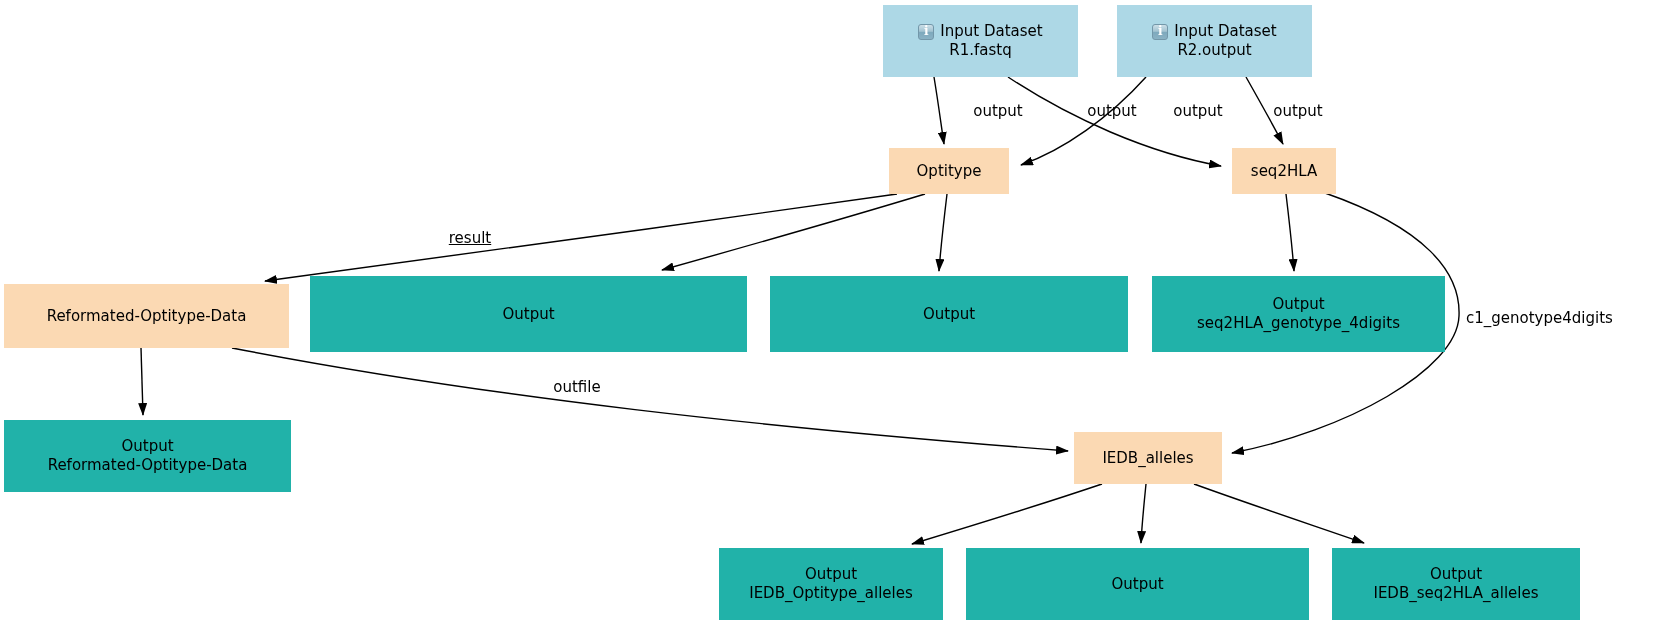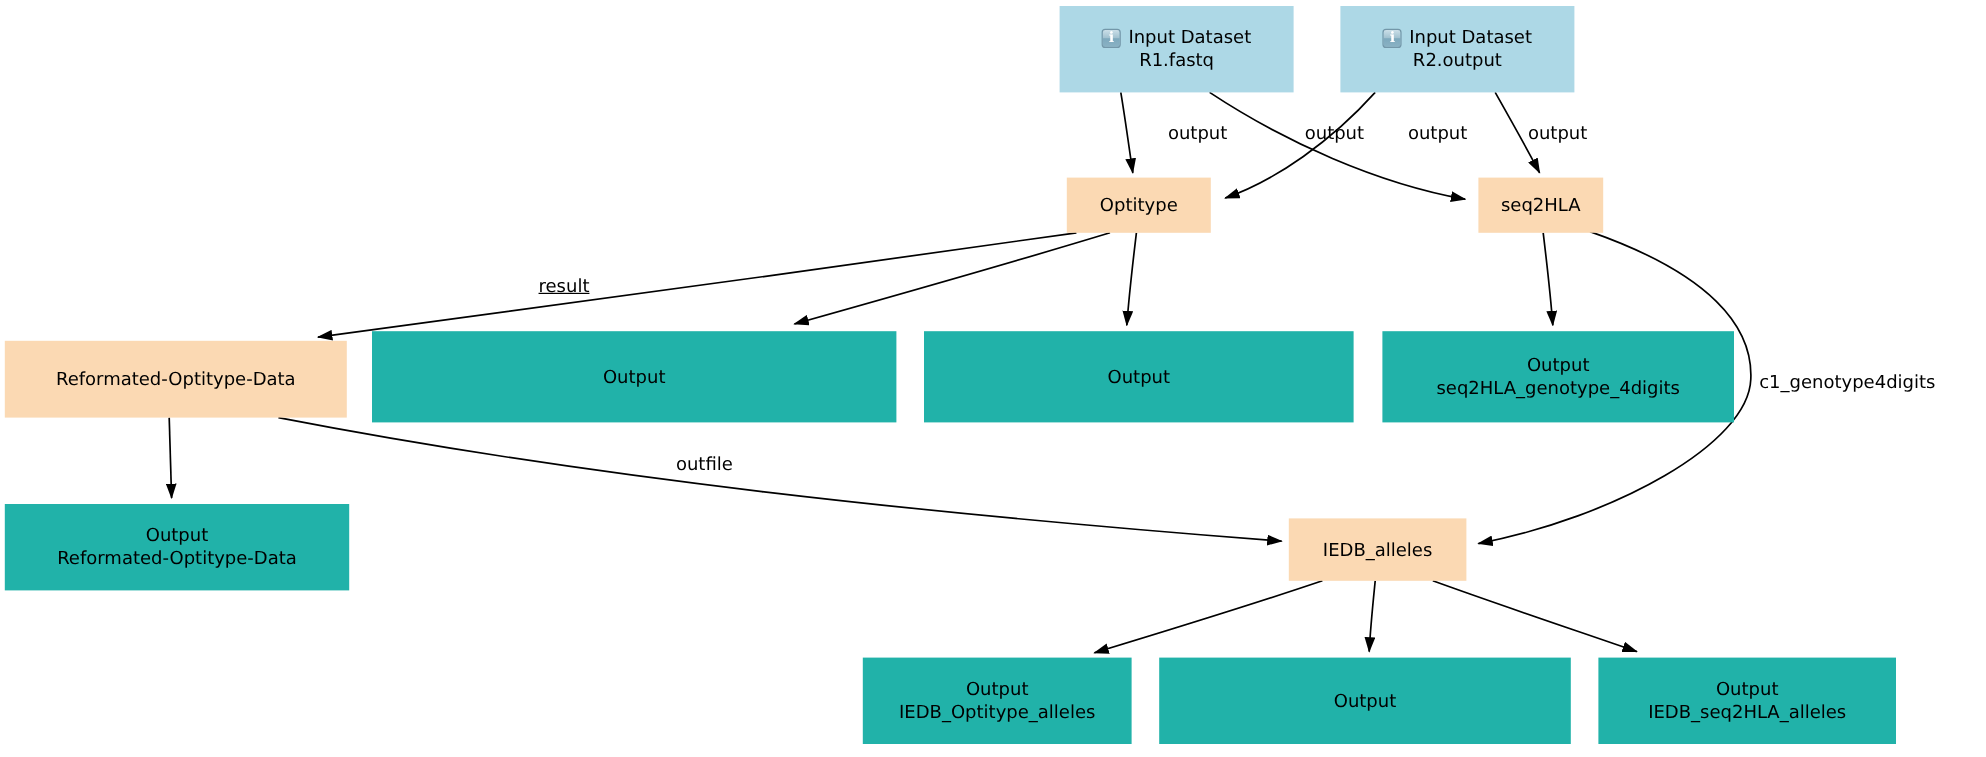--- a/index.html
+++ b/index.html
@@ -41,21 +41,21 @@
   #n-out-iedb-opti{left:719px;top:548px;width:224px;height:72px;}
   #n-out-iedb-both{left:966px;top:548px;width:343px;height:72px;}
   #n-out-iedb-seq{left:1332px;top:548px;width:248px;height:72px;}
 
   
   #el-output1{left:998px;top:111px;}
   #el-output2{left:1112px;top:111px;}
   #el-output3{left:1198px;top:111px;}
   #el-output4{left:1298px;top:111px;}
   #el-result{left:470px;top:238px;text-decoration:underline;}
-  #el-outfile{left:577px;top:387px;margin-left:10px;}
+  #el-outfile{left:577px;top:387px;}
   #el-c1{left:1466px;top:318px;}
 </style>
 </head>
 <body>
 
 <div id="canvas">
 
   <svg id="edges" width="1655" height="631" viewBox="0 0 1655 631">
     <defs>
       <marker id="arrow" viewBox="0 0 13 9" refX="12" refY="4.5" markerWidth="13" markerHeight="9" markerUnits="userSpaceOnUse" orient="auto">

